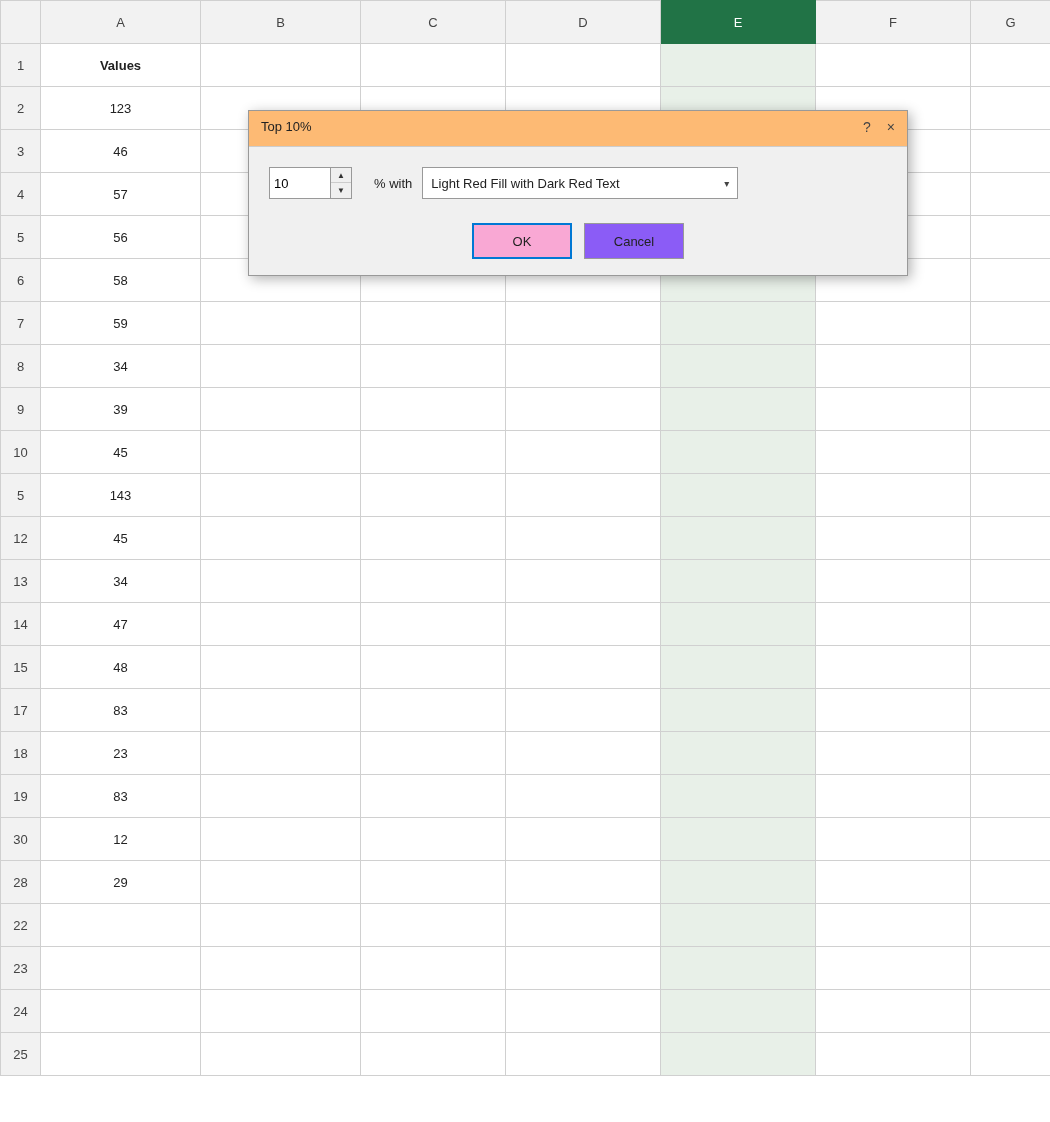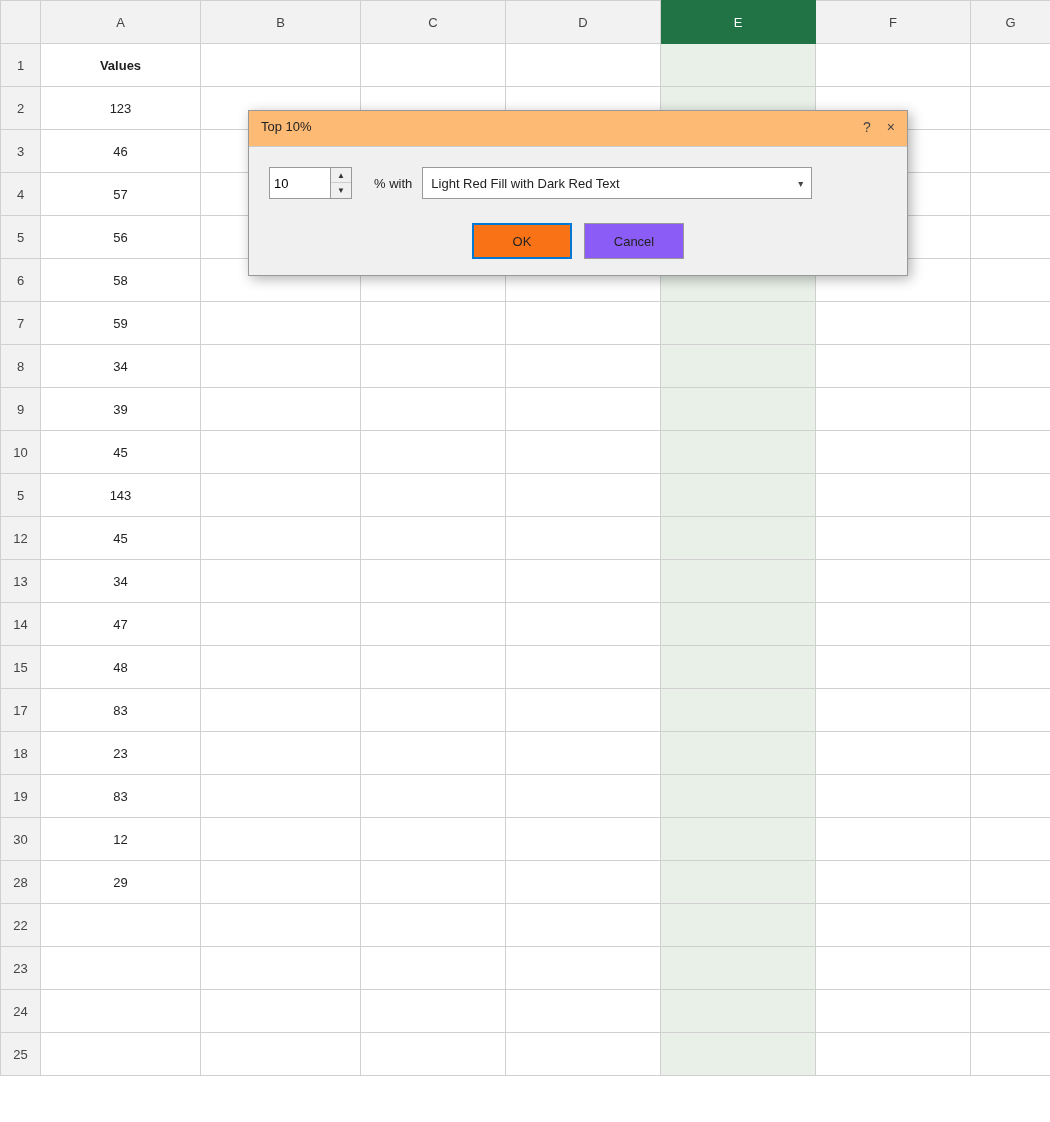--- a/index.html
+++ b/index.html
@@ -197,21 +197,21 @@
       white-space: nowrap;
       margin-left: 12px;
     }
 
     .format-select {
       display: flex;
       align-items: center;
       border: 1px solid #999;
       background: #fff;
       padding: 4px 8px;
-      width: 390px;
+      width: 316px;
       height: 32px;
       cursor: pointer;
       justify-content: space-between;
     }
 
     .format-select-text {
       font-size: 13px;
       color: #222;
     }
 
@@ -232,21 +232,21 @@
       height: 36px;
       font-size: 13px;
       border: 1px solid #999;
       background: #8b5cf6;
       cursor: pointer;
       color: #222;
     }
 
     .btn-ok {
       border: 2px solid #0078d4;
-      background: #f97316;
+      background: #f9a8d4;
     }
   </style>
 </head>
 <body>
 
 <div class="spreadsheet">
   <table class="grid">
     <colgroup>
       <col class="w-row">
       <col class="w-a">

